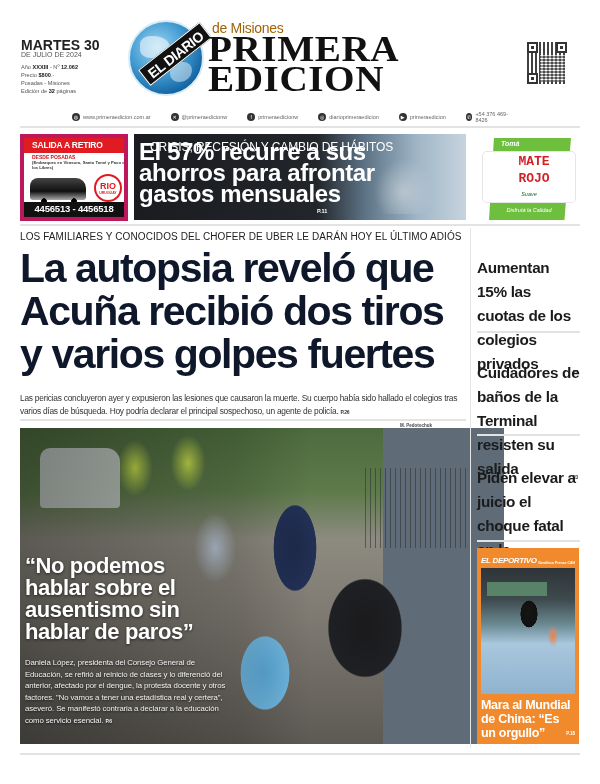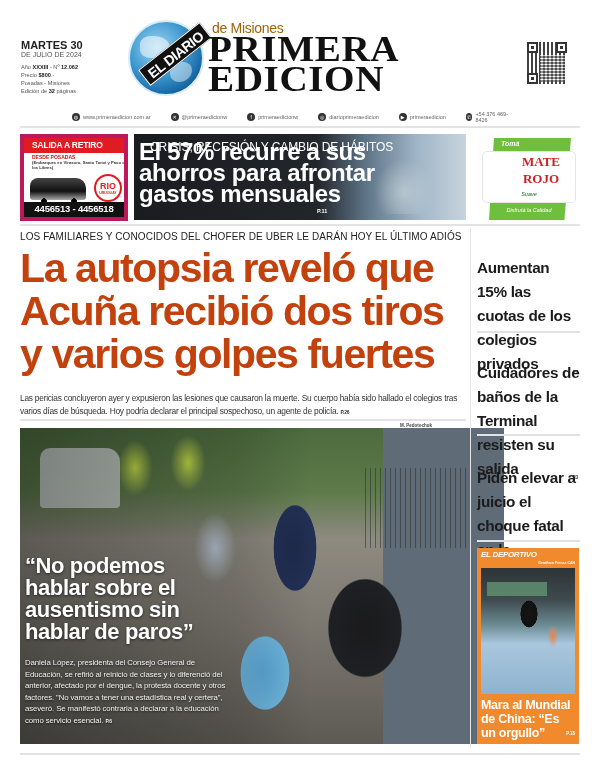--- a/index.html
+++ b/index.html
@@ -2,21 +2,21 @@
 <html><head>
   <meta charset="utf-8">
   <style>
     * { box-sizing: border-box; margin: 0; padding: 0; }
     html, body { width: 600px; height: 784px; background: #ffffff; overflow: hidden; }
     body { font-family: "Liberation Sans", sans-serif; color: #1a1a1a; position: relative; }
 
     
     .masthead { position: absolute; left: 0; top: 0; width: 600px; height: 108px; }
     .date-block { position: absolute; left: 21px; top: 40px; width: 100px; }
-    .date-day { font-size: 11px; font-weight: bold; color: #222; line-height: 10px; }
+    .date-day { font-size: 14px; font-weight: bold; color: #222; line-height: 10px; }
     .date-full { font-size: 7px; color: #555; line-height: 9px; margin-bottom: 4px; }
     .date-meta { font-size: 5.6px; color: #555; line-height: 8px; }
     .date-meta b { color: #222; }
 
     .logo { position: absolute; left: 128px; top: 18px; width: 345px; height: 80px; }
     .globe { position: absolute; left: 0; top: 2px; width: 76px; height: 76px; border-radius: 50%;
       background: radial-gradient(circle at 38% 35%, #9fd6f2 0%, #3d98d0 45%, #0e5c9a 80%, #0a3f6e 100%);
       border: 2px solid #d8ecf7; overflow: hidden; }
     .globe::before { content: ""; position: absolute; left: 10px; top: 14px; width: 30px; height: 22px;
       background: rgba(255,255,255,0.55); border-radius: 40% 60% 50% 40%; }
@@ -69,31 +69,31 @@
       background: radial-gradient(ellipse at 50% 60%, rgba(200,210,215,0.7), transparent 70%); }
     .teaser-ahorros .kicker { position: absolute; left: 16px; top: 6px; font-size: 12px; color: #fff; letter-spacing: -0.1px; }
     .teaser-ahorros .title { position: absolute; left: 5px; top: 7px; width: 240px; font-size: 24px; font-weight: bold; color: #fff; line-height: 21px; letter-spacing: -0.4px; }
     .teaser-ahorros .page { position: absolute; left: 183px; top: 74px; font-size: 5.5px; font-weight: bold; color: #fff; }
 
     .ad-mate { position: absolute; left: 479px; top: 134px; width: 100px; height: 86px; background: #fff; }
     .ad-mate .green { position: absolute; left: 10px; top: 4px; width: 82px; height: 82px; background: #6fbf3f; clip-path: polygon(6% 0, 100% 0, 92% 100%, 0 100%); }
     .ad-mate .toma { position: absolute; left: 22px; top: 6px; font-size: 7px; font-style: italic; font-weight: bold; color: #fff; }
     .ad-mate .ribbon { position: absolute; left: 4px; top: 18px; width: 92px; height: 50px; background: #fff; border-radius: 4px;
       box-shadow: 0 0 0 1px #e6e6e6; }
-    .ad-mate .brand { position: absolute; left: 12px; top: 20px; width: 100%; text-align: center; font-family: Liberation Serif, serif;
+    .ad-mate .brand { position: absolute; left: 5px; top: 20px; width: 100%; text-align: center; font-family: Liberation Mono, monospace;
       font-weight: bold; color: #d11f26; line-height: 16px; }
     .ad-mate .brand .m { font-size: 13px; display: block; }
     .ad-mate .brand .r { font-size: 13px; display: block; line-height: 17px; }
     .ad-mate .suave { position: absolute; left: 0; top: 57px; width: 100%; text-align: center; font-size: 5.5px; font-style: italic; color: #1d6a2d; }
     .ad-mate .slogan { position: absolute; left: 0; top: 73px; width: 100%; text-align: center; font-size: 5.5px; font-style: italic; color: #fff; }
 
     
     .main { position: absolute; left: 20px; top: 230px; width: 446px; }
     .main .kicker { font-size: 10px; color: #222; letter-spacing: 0.1px; line-height: 14px; }
-    .main .headline { font-size: 41px; font-weight: bold; line-height: 43px; color: #c2410c; letter-spacing: -1.4px; margin-top: 3px; }
+    .main .headline { font-size: 41px; font-weight: bold; line-height: 43px; color: #0f172a; letter-spacing: -1.4px; margin-top: 3px; }
     .main .lede { position: absolute; left: 0; top: 162px; width: 450px; font-size: 8.4px; color: #333; line-height: 13px; letter-spacing: -0.25px; }
     .main .lede .pg { font-size: 5px; font-weight: bold; }
 
     .photo { position: absolute; left: 20px; top: 428px; width: 484px; height: 316px; overflow: hidden;
       background:
         radial-gradient(ellipse 60px 80px at 345px 200px, #1a1a1c 0%, #1f2024 60%, transparent 62%),
         radial-gradient(ellipse 40px 60px at 245px 245px, #5aa9d8 0%, #6fb6df 60%, transparent 62%),
         radial-gradient(ellipse 30px 50px at 195px 120px, #b8c6d6 0%, transparent 70%),
         radial-gradient(ellipse 35px 70px at 275px 120px, #1e2a4a 0%, #223056 60%, transparent 62%),
         radial-gradient(ellipse 25px 40px at 115px 40px, #c8e04a 0%, transparent 70%),
@@ -114,21 +114,21 @@
     .quote-body .pg { font-size: 5px; font-weight: bold; }
 
     
     .col-divider { position: absolute; left: 470px; top: 228px; width: 1px; height: 520px; background: #e5e5e5; }
     .side { position: absolute; left: 477px; width: 105px; }
     .side .t { font-size: 15.3px; font-weight: bold; line-height: 24px; color: #1b1b1b; letter-spacing: -0.3px; margin-top: 24px; }
     .side .pg { font-size: 4.5px; font-weight: bold; color: #444; float: right; margin-top: 9px; margin-right: 4px; }
     .side-rule { position: absolute; left: 477px; width: 103px; height: 2px; background: #e2e2e2; }
 
     .deportivo { position: absolute; left: 477px; top: 548px; width: 102px; height: 196px; background: #f08a2c; overflow: hidden; }
-    .deportivo .section { position: absolute; left: 4px; top: 2px; font-size: 8px; font-weight: bold; font-style: italic; color: #fff; letter-spacing: -0.3px; }
+    .deportivo .section { position: absolute; left: 4px; top: 8px; font-size: 8px; font-weight: bold; font-style: italic; color: #fff; letter-spacing: -0.3px; }
     .deportivo .credit { position: absolute; right: 4px; top: 13px; font-size: 3.5px; font-weight: bold; color: #fff; }
     .deportivo .img { position: absolute; left: 4px; top: 20px; width: 94px; height: 126px;
       background:
         radial-gradient(ellipse 14px 22px at 48px 46px, #151515 0%, #111 60%, transparent 62%),
         radial-gradient(ellipse 8px 16px at 72px 68px, #f0824a 0%, transparent 70%),
         linear-gradient(180deg, #2e3438 0%, #3e4a4e 25%, #6b8a92 45%, #a9c7dd 60%, #8fb3cf 100%); }
     .deportivo .img .banner { position: absolute; left: 6px; top: 14px; width: 60px; height: 14px; background: #5d8b6c; opacity: 0.9; }
     .deportivo .t { position: absolute; left: 4px; top: 150px; width: 95px; font-size: 12.5px; font-weight: bold; color: #fff; line-height: 14px; letter-spacing: -0.3px; }
     .deportivo .pg { position: absolute; right: 4px; top: 183px; font-size: 4.5px; font-weight: bold; color: #fff; }
 

